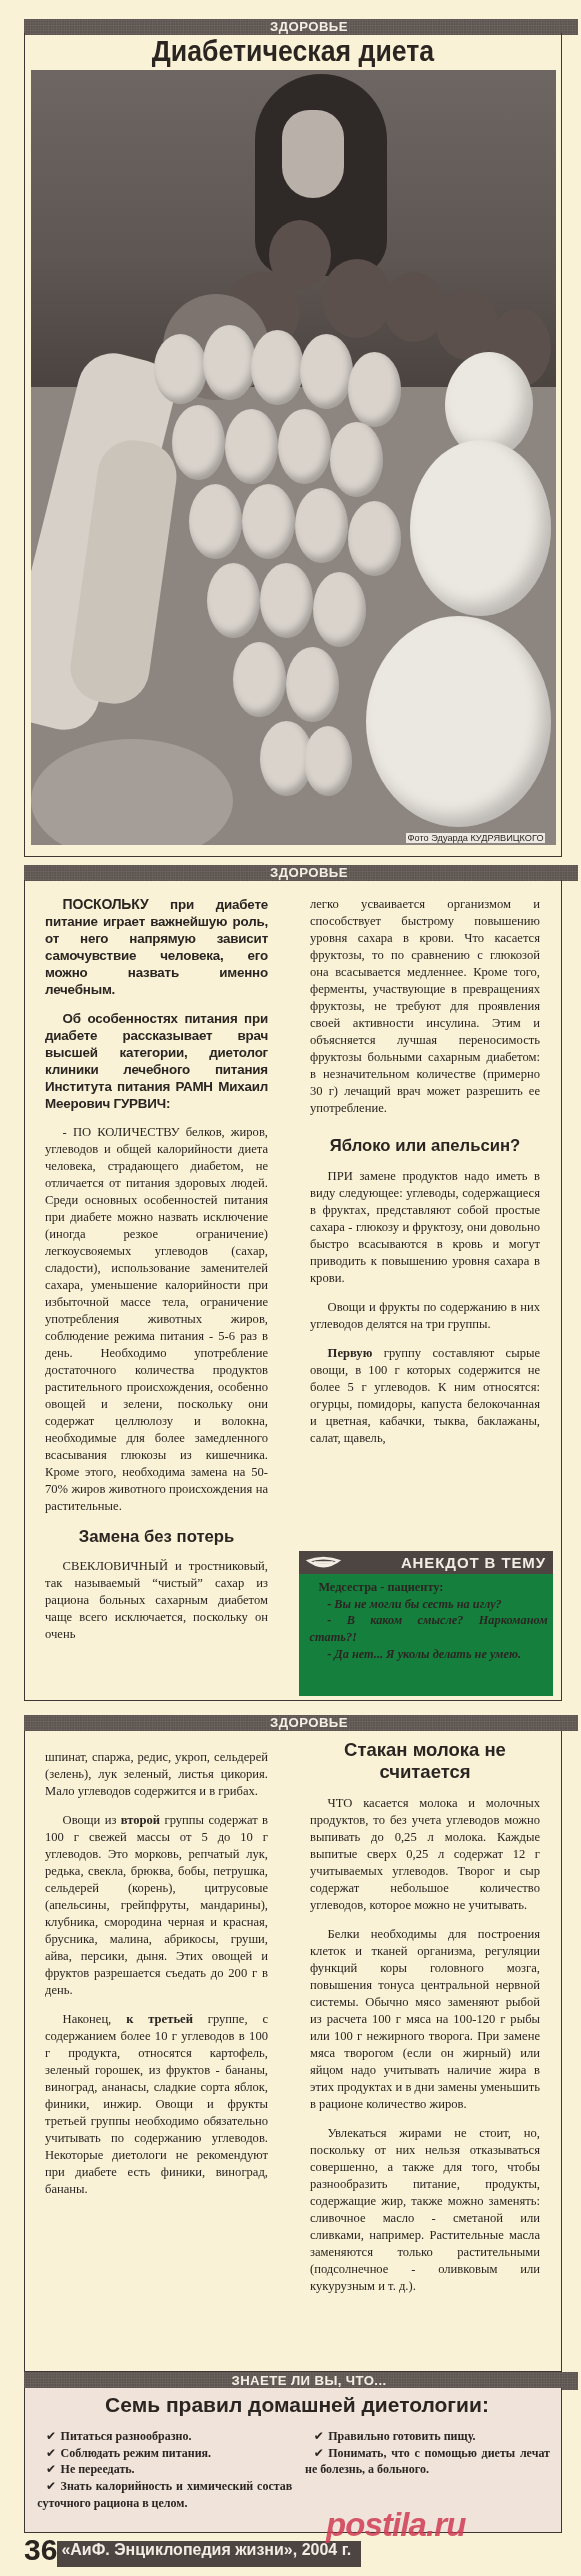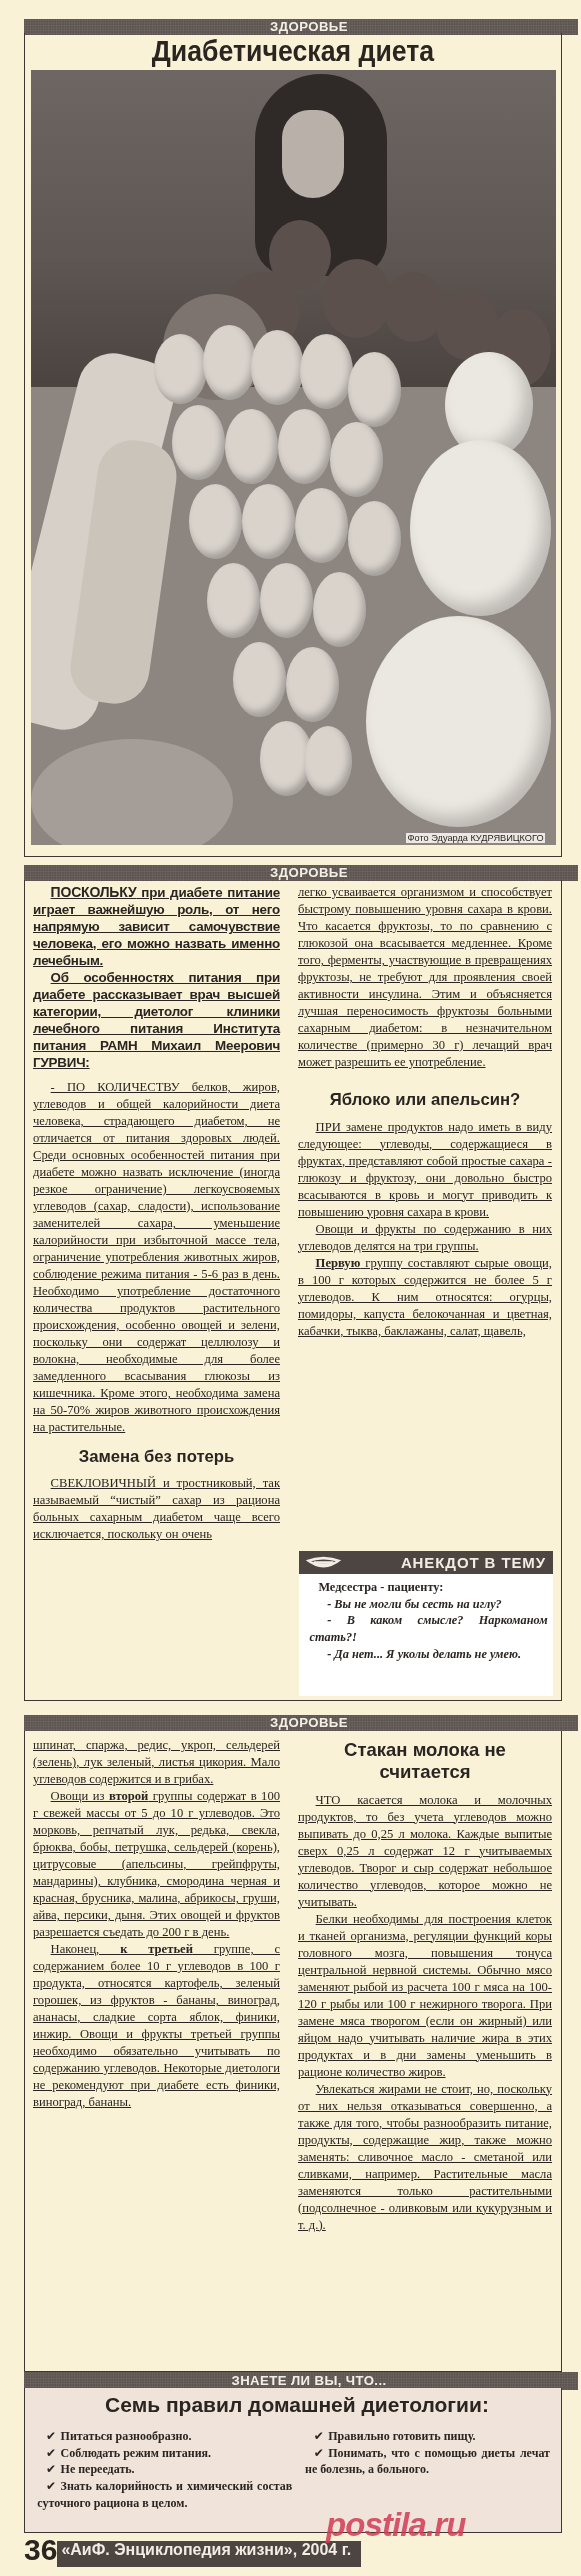--- a/index.html
+++ b/index.html
@@ -46,31 +46,31 @@
   .photo .banana { background:#d6d0c8; border-radius:35px; }
   .photo-caption {
     position:absolute; right:10.6px; bottom:1.8px; background:#ede9e2;
     font-family:"Liberation Sans", sans-serif; font-size:9.2px; color:#2b2522; padding:0 1.8px;
   }
   
   .col {
     position:absolute; font-size:12.6px; line-height:17px; text-align:justify;
     hyphens:manual;
   }
-  .col p { margin:0; text-indent:17.6px;text-decoration:underline; }
+  .col p { margin:12px; text-indent:17.6px; }
   .lead { font-family:"Liberation Sans", sans-serif; font-weight:bold; font-size:13.4px; line-height:17px; letter-spacing:-0.2px; }
   .lead .cap { font-size:14px; }
   .subhead {
     font-family:"Liberation Sans", sans-serif; font-weight:bold; font-size:16.7px;
     line-height:19.4px; text-align:center; margin:10.6px 0 8.8px; text-indent:0 !important;
   }
   
   .anecdote {
     position:absolute; left:299px; top:1551px; width:254px; height:145px;
-    background:#ffffff;
+    background:#15803d;
   }
   .anecdote-bar {
     position:absolute; left:0; top:0; width:100%; height:23px; background:#4d4542;
     color:#f2ece4; font-family:"Liberation Sans", sans-serif; font-weight:bold;
     font-size:15px; line-height:23px; letter-spacing:0.9px; text-align:right; padding-right:7px; box-sizing:border-box;
   }
   .lips-icon { position:absolute; left:5.3px; top:3.5px; width:39px; height:16px; }
   .anecdote-body { position:absolute; left:10.6px; top:28px; width:238px; font-size:12.3px; line-height:16.7px; font-weight:bold; }
   .anecdote-body .q { font-style:italic; text-indent:17.6px; text-align:justify; }
   

